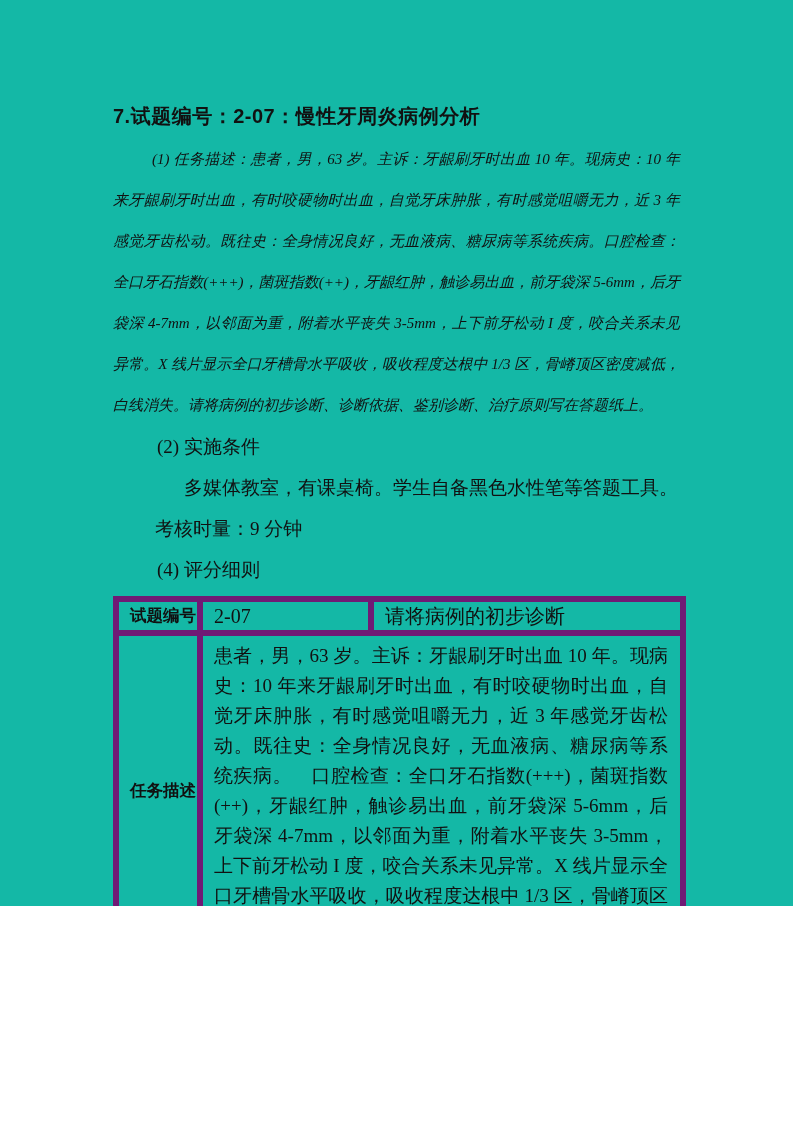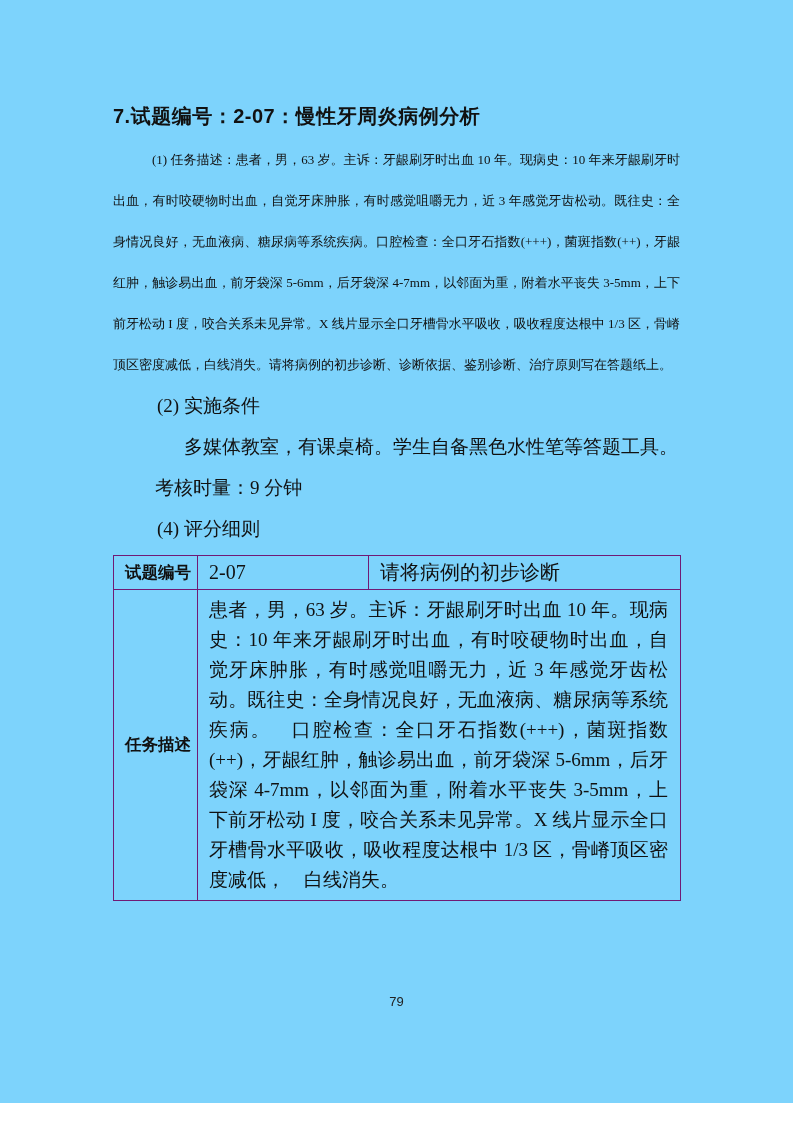--- a/index.html
+++ b/index.html
@@ -1,61 +1,62 @@
 <!DOCTYPE html>
 <html><head>
 <meta charset="utf-8">
 <style>
   * { margin:0; padding:0; box-sizing:border-box; }
   html,body { background:#ffffff; }
   .page {
     position:relative;
-    width:793px; height:1103px;
-    background:#7dd3fc;
+    width:793px; height:906px;
+    background:#14b8a6;
     color:#111111;
     font-family:"Liberation Serif","DejaVu Serif",serif;
     overflow:hidden;
   }
   .content {
     position:absolute;
     left:113px; top:104px;
     width:567px;
   }
   .doc-title {
     font-family:"Liberation Sans","DejaVu Sans",sans-serif;
     font-size:20px;
     font-weight:bold;
     line-height:24px;
     margin-bottom:11px;
     letter-spacing:0.5px;
     white-space:nowrap;
   }
   .para {
-    font-size:13px;
+    font-size:15px;
     line-height:41px;
     text-align:justify;
     text-indent:39px;
+    font-style:italic;
   }
   .line {
     font-size:19px;
     line-height:41px;
     white-space:nowrap;
   }
   .sec  { padding-left:44px; }
   .impl { padding-left:71px; }
   .dur  { padding-left:42px; }
 
   table.scoring {
     border-collapse:collapse;
     width:567px;
     margin-top:6px;
     table-layout:fixed;
   }
   table.scoring td {
-    border:1px solid #701a75;
+    border:6px solid #701a75;
     vertical-align:middle;
   }
   td.hdr-label, td.task-label {
     font-family:"Liberation Sans","DejaVu Sans",sans-serif;
     font-weight:bold;
     font-size:16.5px;
     padding-left:11px;
   }
   td.hdr-code, td.hdr-name {
     font-size:20px;

